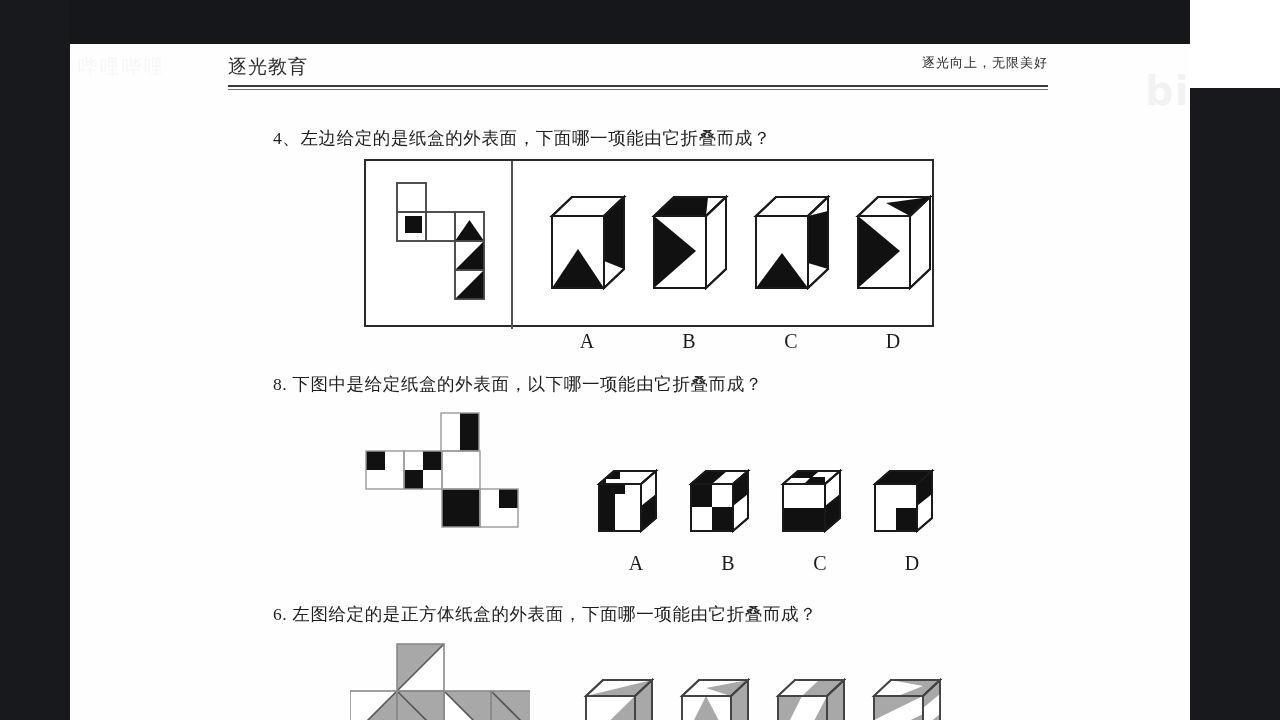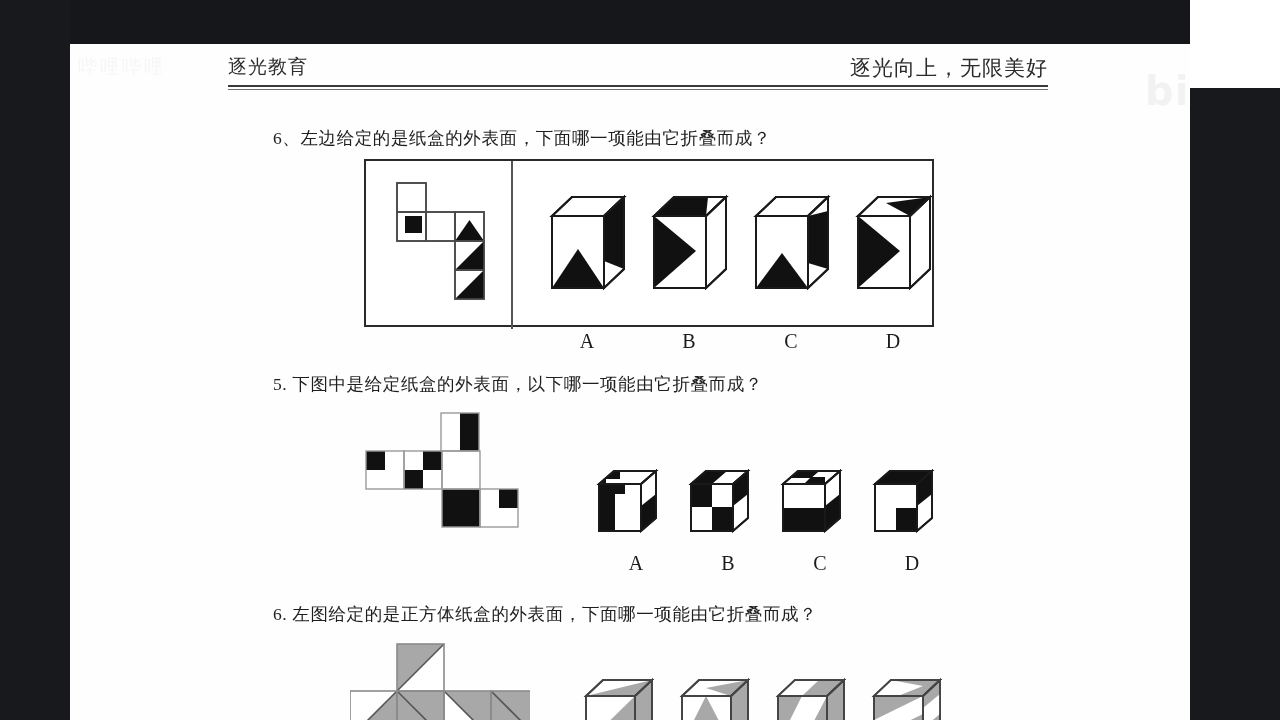--- a/index.html
+++ b/index.html
@@ -27,21 +27,21 @@
   }
   .watermark2{
     position:absolute;left:8px;top:10px;width:220px;height:30px;
     color:#f6f6f6;font-size:19px;letter-spacing:3px;
     font-family:"DejaVu Sans","Liberation Sans",sans-serif;white-space:nowrap;
   }
 
   
   .header{position:absolute;left:158px;top:10px;width:820px;height:36px;}
   .hdr-left{position:absolute;left:0;top:0;font-size:19px;color:#2b2b2b;letter-spacing:1px;}
-  .hdr-right{position:absolute;right:0;top:0;font-size:21px;color:#2b2b2b;letter-spacing:1px;}
+  .hdr-right{position:absolute;right:0;top:0;font-size:13px;color:#2b2b2b;letter-spacing:1px;}
   .hdr-rule{position:absolute;left:0;top:31px;width:820px;height:0;border-top:2px solid #3a3a3a;}
   .hdr-rule2{position:absolute;left:0;top:35px;width:820px;height:0;border-top:1px solid #6e6e6e;}
 
   
   .qtext{position:absolute;font-size:17.5px;color:#1e1e1e;letter-spacing:0.6px;white-space:nowrap;}
   #q1-text{left:203px;top:82px;}
   #q2-text{left:203px;top:328px;}
   #q3-text{left:203px;top:558px;}
 
   
@@ -76,21 +76,21 @@
     <div class="watermark2">哔哩哔哩</div>
     <div class="watermark">bilibili</div>
 
     <div class="header">
       <div class="hdr-left">逐光教育</div>
       <div class="hdr-right">逐光向上，无限美好</div>
       <div class="hdr-rule"></div>
       <div class="hdr-rule2"></div>
     </div>
 
-    <div class="qtext" id="q1-text">6、左边给定的是纸盒的外表面，下面哪一项能由它折叠而成？</div>
+    <div class="qtext" id="q1-text">4、左边给定的是纸盒的外表面，下面哪一项能由它折叠而成？</div>
 
     <div class="q1box">
       <div class="q1div"></div>
 
       <svg class="fig" style="left:28px;top:19px;" width="120" height="130" viewBox="0 0 120 130">
         <g stroke="#4a4a4a" stroke-width="1.6" fill="#ffffff">
           <rect x="3" y="3" width="29" height="29"></rect>
           <rect x="3" y="32" width="29" height="29"></rect>
           <rect x="32" y="32" width="29" height="29"></rect>
           <rect x="61" y="32" width="29" height="29"></rect>
@@ -171,21 +171,21 @@
       </svg>
     </div>
 
     <div class="optrow" style="left:466px;top:286px;">
       <div class="optletter" style="width:102px">A</div>
       <div class="optletter" style="width:102px">B</div>
       <div class="optletter" style="width:102px">C</div>
       <div class="optletter" style="width:102px">D</div>
     </div>
 
-    <div class="qtext" id="q2-text">5. 下图中是给定纸盒的外表面，以下哪一项能由它折叠而成？</div>
+    <div class="qtext" id="q2-text">8. 下图中是给定纸盒的外表面，以下哪一项能由它折叠而成？</div>
 
     <svg class="fig" style="left:295px;top:368px;" width="165" height="125" viewBox="0 0 165 125">
 
       <rect x="76" y="1" width="38" height="38" fill="#ffffff"></rect>
       <rect x="95" y="1" width="19" height="38" fill="#111111"></rect>
 
       <rect x="1" y="39" width="38" height="38" fill="#ffffff"></rect>
       <rect x="1" y="39" width="19" height="19" fill="#111111"></rect>
 
       <rect x="39" y="39" width="38" height="38" fill="#ffffff"></rect>

